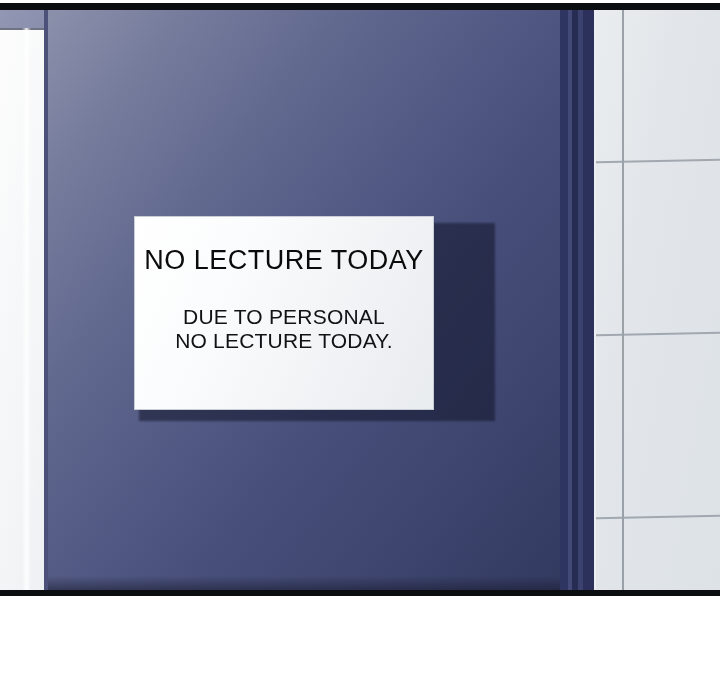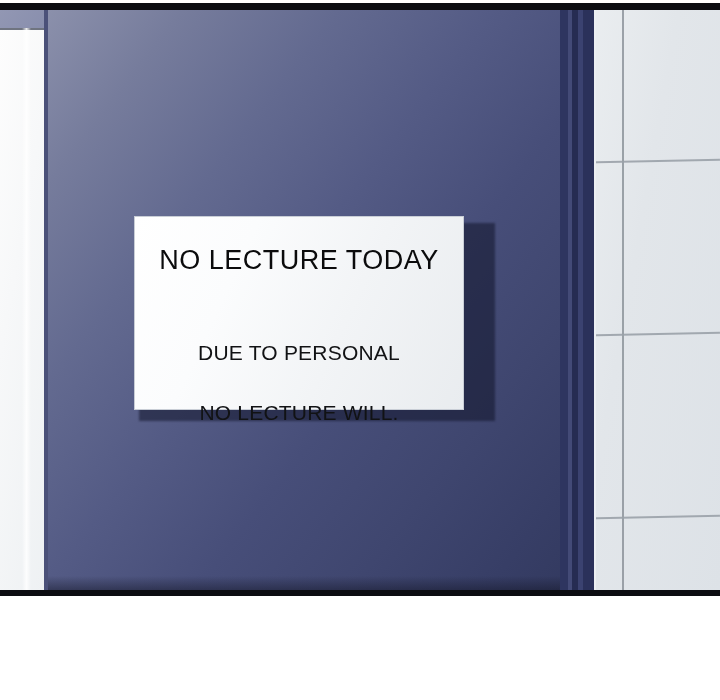--- a/index.html
+++ b/index.html
@@ -165,21 +165,21 @@
     top: 223px;
     width: 356px;
     height: 198px;
     background: rgba(17,20,42,.55);
     filter: blur(1px);
   }
   .sign {
     position: absolute;
     left: 134px;
     top: 216px;
-    width: 330px;
+    width: 300px;
     height: 194px;
     background:
       linear-gradient(115deg, #ffffff 0%, #fbfcfd 30%, #f2f4f6 62%, #e9ecef 100%);
     border: 1px solid #c9ced6;
     box-sizing: border-box;
     display: flex;
     flex-direction: column;
     align-items: center;
     justify-content: flex-start;
   }
@@ -195,21 +195,21 @@
   }
   .sign-body {
     margin-top: 31px;
     font-size: 21px;
     letter-spacing: .2px;
     color: #111214;
     font-weight: 400;
     line-height: 24px;
     text-align: center;
   }
-  .sign-body div { white-space: nowrap; margin-top: 36px; }
+  .sign-body div { white-space: nowrap; }
 
   
   .gutter {
     position: absolute;
     left: 0;
     top: 597px;
     width: 720px;
     height: 103px;
     background: #ffffff;
   }
@@ -241,21 +241,21 @@
     <div class="jamb" style="left:568px;width:4px;background:#434a77;"></div>
     <div class="jamb" style="left:572px;width:6px;background:#262c52;"></div>
     <div class="jamb" style="left:578px;width:5px;background:#3b4270;"></div>
     <div class="jamb" style="left:583px;width:11px;background:#2b315a;"></div>
 
     <div class="sign-shadow"></div>
     <div class="sign">
       <div class="sign-title">NO LECTURE TODAY</div>
       <div class="sign-body">
         <div>DUE TO PERSONAL</div>
-        <div>NO LECTURE WILL.</div>
+        <div>NO LECTURE TODAY.</div>
       </div>
     </div>
 
     <div class="frame-line-top"></div>
     <div class="frame-line-bottom"></div>
   </div>
 
   <div class="gutter"></div>
 </div>
 

